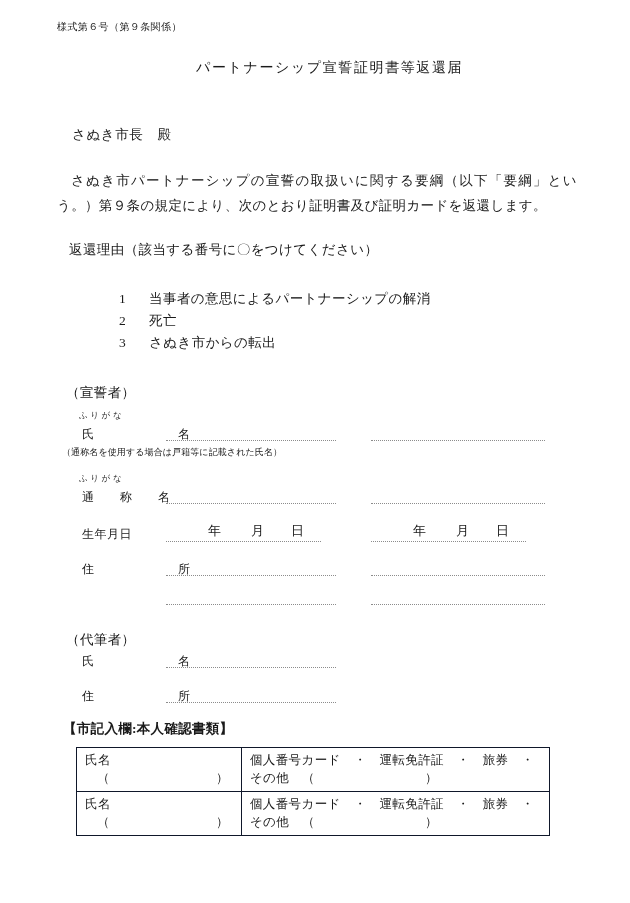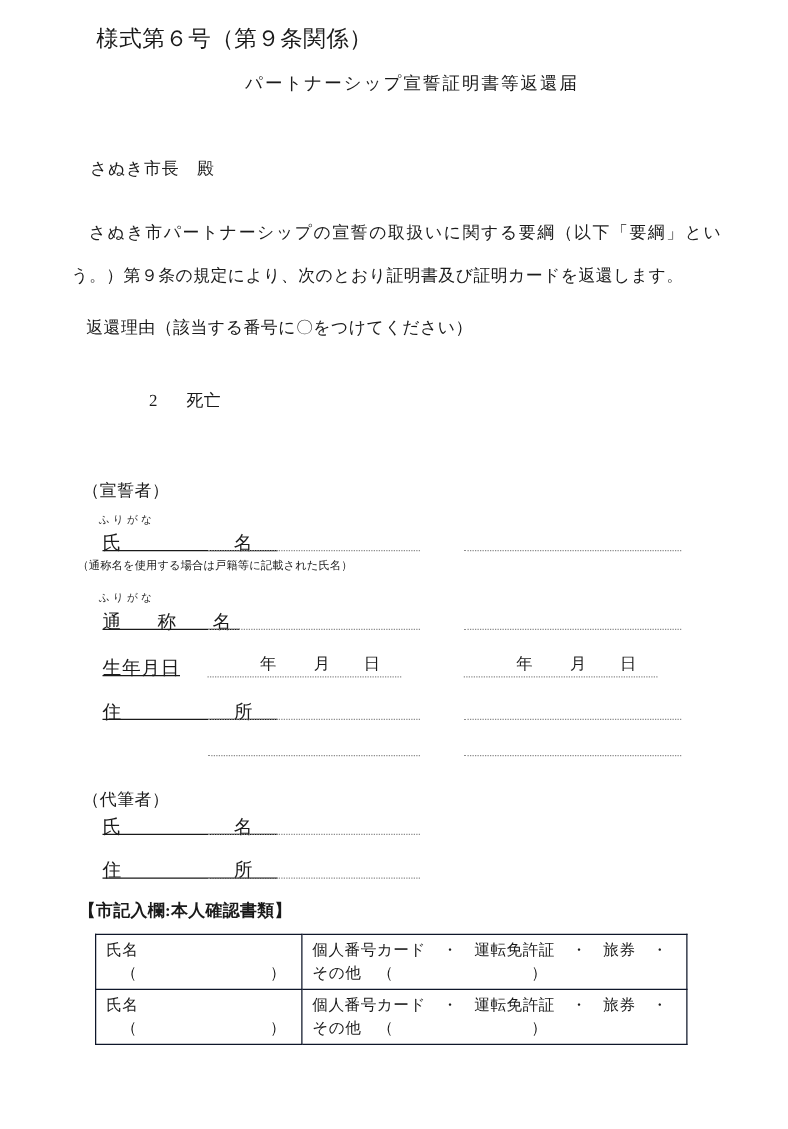--- a/index.html
+++ b/index.html
@@ -17,23 +17,22 @@
     height: 903px;
     background: #ffffff;
     overflow: hidden;
   }
 
   .txt { position: absolute; white-space: pre; line-height: 1; }
 
   
   .form-no {
     left: 57px; top: 22px;
-    font-size: 18px;
-    letter-spacing: 0.4px;
-    margin-left: 20px;
+    font-size: 10px;
+    letter-spacing: 0.4px;
   }
   .doc-title {
     left: 196px; top: 61px;
     font-size: 14px;
     letter-spacing: 1.6px;
   }
   .date-header {
     left: 463px; top: 106px;
     font-size: 13.5px;
     letter-spacing: 0.5px;
@@ -43,29 +42,29 @@
     font-size: 13.5px;
     letter-spacing: 0.6px;
   }
 
   
   .para {
     position: absolute;
     left: 57px; top: 168px;
     width: 520px;
     font-size: 13.5px;
-    line-height: 35px;
+    line-height: 25px;
     text-indent: 14px;
     letter-spacing: 0.35px;
     text-align: justify;
   }
 
   
   .reason-head {
-    left: 69px; top: 255px;
+    left: 69px; top: 243px;
     font-size: 13.5px;
     letter-spacing: 0.4px;
     text-align: right;
   }
   .reason-row {
     position: absolute;
     left: 104px;
     font-size: 13.5px;
     letter-spacing: 0.4px;
     line-height: 22px;
@@ -80,22 +79,21 @@
     letter-spacing: 0.4px;
   }
 
   
   .furigana {
     font-size: 8.5px;
     letter-spacing: 2.6px;
     color: #2a2a2a;
   }
   .flabel {
-    font-size: 15px;
-    text-decoration: underline;
+    font-size: 12px;
   }
   .flabel.sp2 { letter-spacing: 20px; }
   .flabel.sp1 { letter-spacing: 7px; text-align: right; }
   .flabel.sp0 { letter-spacing: 0.5px; }
   .note-small {
     font-size: 9px;
     letter-spacing: 0.1px;
   }
 
   
@@ -155,22 +153,28 @@
   <div class="txt form-no">様式第６号（第９条関係）</div>
   <div class="txt doc-title">パートナーシップ宣誓証明書等返還届</div>
 
 
   <div class="txt addressee">さぬき市長　殿</div>
 
   <div class="para">さぬき市パートナーシップの宣誓の取扱いに関する要綱（以下「要綱」という。）第９条の規定により、次のとおり証明書及び証明カードを返還します。</div>
 
   <div class="txt reason-head">返還理由（該当する番号に〇をつけてください）</div>
 
+  <div class="txt reason-row" style="top:266px">
+    <span class="reason-num">1</span><span>当事者の意思によるパートナーシップの解消</span>
+  </div>
   <div class="txt reason-row" style="top:288px">
     <span class="reason-num">2</span><span>死亡</span>
+  </div>
+  <div class="txt reason-row" style="top:310px">
+    <span class="reason-num">3</span><span>さぬき市からの転出</span>
   </div>
 
   <div class="txt sec-head" style="left:66px;top:386px">（宣誓者）</div>
 
   <div class="txt furigana" style="left:79px;top:411px">ふりがな</div>
   <div class="txt flabel sp2" style="left:82px;top:428px">氏　　名</div>
   <div class="dots" style="left:166px;top:440px;width:170px"></div>
   <div class="dots" style="left:371px;top:440px;width:174px"></div>
   <div class="txt note-small" style="left:62px;top:448px">（通称名を使用する場合は戸籍等に記載された氏名）</div>
 

